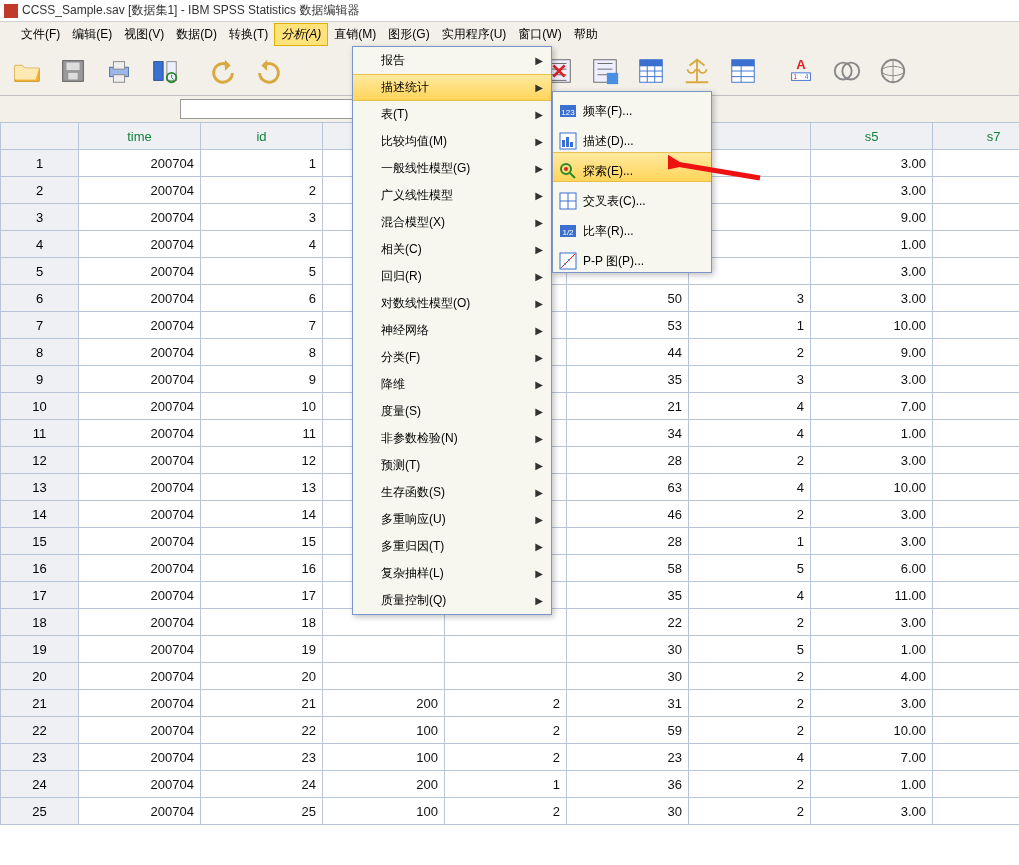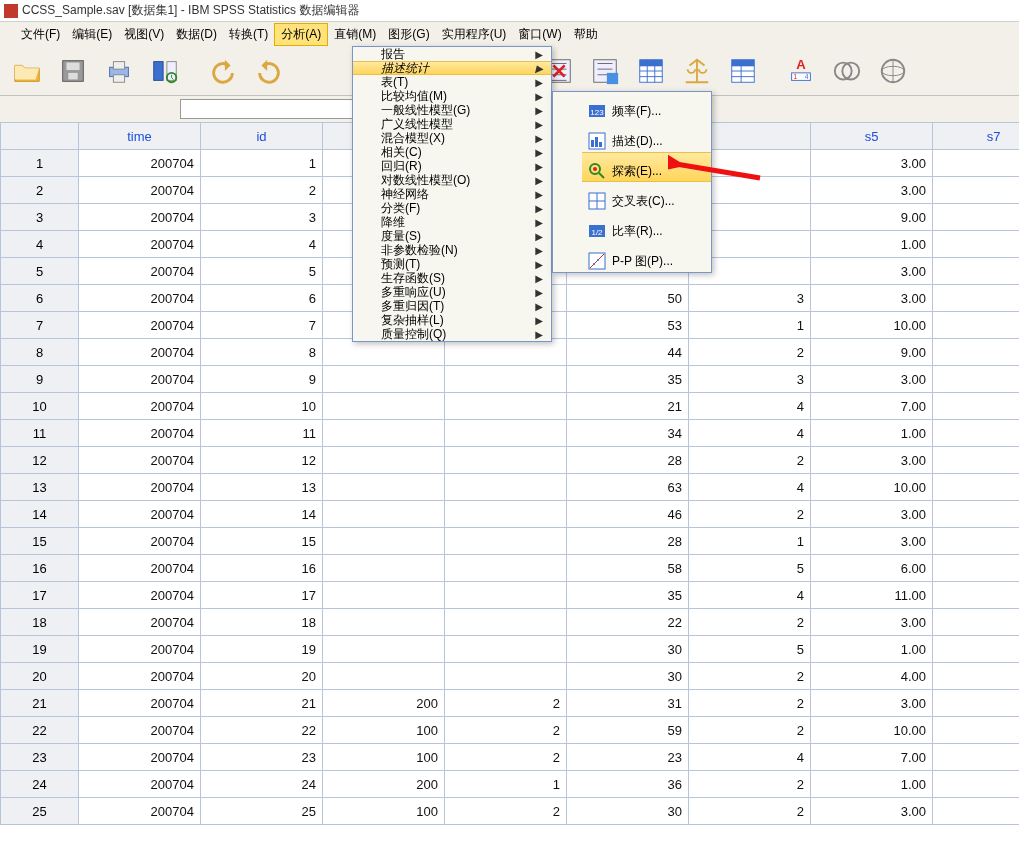--- a/index.html
+++ b/index.html
@@ -1,46 +1,46 @@
 <!DOCTYPE html>
 <html><head>
 <meta charset="utf-8">
 <style>
   * { box-sizing: border-box; margin: 0; padding: 0; }
   body { font-family: "Microsoft YaHei", Tahoma, sans-serif; font-size: 12px; background: #fff; width: 1019px; height: 865px; overflow: hidden; position: relative; }
   .titlebar { height: 22px; background: #fff; border-bottom: 1px solid #d0d0d0; display: flex; align-items: center; padding-left: 4px; color: #333; }
   .titlebar .icon-box { width: 14px; height: 14px; background: #c0392b; margin-right: 4px; }
   .menubar { height: 24px; background: #f2f0e8; display: flex; align-items: center; padding-left: 15px; }
   .menubar .item { padding: 2px 6px; cursor: default; }
-  .menubar .item.open { background: #ffe27a; border: 1px solid #e0b000; }
+  .menubar .item.open { background: #ffe27a; border: 1px solid #e0b000; font-style: italic; }
   .toolbar { height: 50px; background: #f2f0e8; border-bottom: 1px solid #c0c0c0; display: flex; align-items: center; padding-left: 6px; position: relative; z-index: 1; }
   .tbtn { width: 42px; height: 40px; margin-right: 4px; display: flex; align-items: center; justify-content: center; }
   .tbtn svg { width: 30px; height: 30px; }
   .tspacer { width: 198px; }
   .editbar { height: 26px; background: #f2f0e8; display: flex; align-items: center; padding-left: 180px; }
   .editbar .field { width: 176px; height: 20px; background: #fff; border: 1px solid #999; }
   .grid-wrap { position: relative; background: #fff; }
   table.grid { border-collapse: collapse; width: 100%; table-layout: fixed; }
   table.grid th, table.grid td { border: 1px solid #b8c4d8; height: 27px; padding: 0 6px; font-size: 13px; font-weight: normal; }
-  table.grid th { background: #eef0f4; text-align: center; color: #1d4ed8; }
+  table.grid th { background: #eef0f4; text-align: center; color: #15803d; }
   table.grid td.num { text-align: right; color: #111; }
   table.grid td.rh { background: #eef0f4; text-align: center; width: 40px; }
   col.c-row { width: 78px; }
   col.c-data { width: 122px; }
 
   
   .menu { position: absolute; background: #f7f7f0; border: 1px solid #7a95c9; box-shadow: 2px 2px 6px rgba(0,0,0,.25); z-index: 100; }
   .menu-a { left: 352px; top: 46px; width: 200px; }
-  .menu-a .row { height: 14px; display: flex; align-items: center; padding: 0 8px 0 28px; position: relative; cursor: default; }
-  .menu-a .row.hl { background: linear-gradient(#ffe9a0, #ffd55a); border-top: 1px solid #e9c04c; border-bottom: 1px solid #e9c04c; font-style: italic; }
+  .menu-a .row { height: 27px; display: flex; align-items: center; padding: 0 8px 0 28px; position: relative; cursor: default; }
+  .menu-a .row.hl { background: linear-gradient(#ffe9a0, #ffd55a); border-top: 1px solid #e9c04c; border-bottom: 1px solid #e9c04c; }
   .menu-a .row .arrow { position: absolute; right: 8px; font-size: 10px; color: #333; }
   .menu-a .row .ico { position: absolute; left: 4px; width: 18px; height: 18px; }
 
   .menu-b { left: 552px; top: 91px; width: 160px; }
-  .menu-b .row { height: 30px; display: flex; align-items: center; padding: 8px 8px 0 30px; position: relative; cursor: default; margin-left: 29px; }
+  .menu-b .row { height: 30px; display: flex; align-items: center; padding: 8px 8px 0 30px; position: relative; cursor: default; }
   .menu-b .row.hl { background: linear-gradient(#ffe9a0, #ffd55a); border-top: 1px solid #e9c04c; border-bottom: 1px solid #e9c04c; }
   .menu-b .row .ico { position: absolute; left: 6px; width: 18px; height: 18px; display: flex; align-items: center; justify-content: center; }
 
   .red-arrow { position: absolute; left: 668px; top: 146px; z-index: 120; pointer-events: none; }
 </style>
 </head>
 <body>
 
 <div class="titlebar">
   <div class="icon-box"></div>

